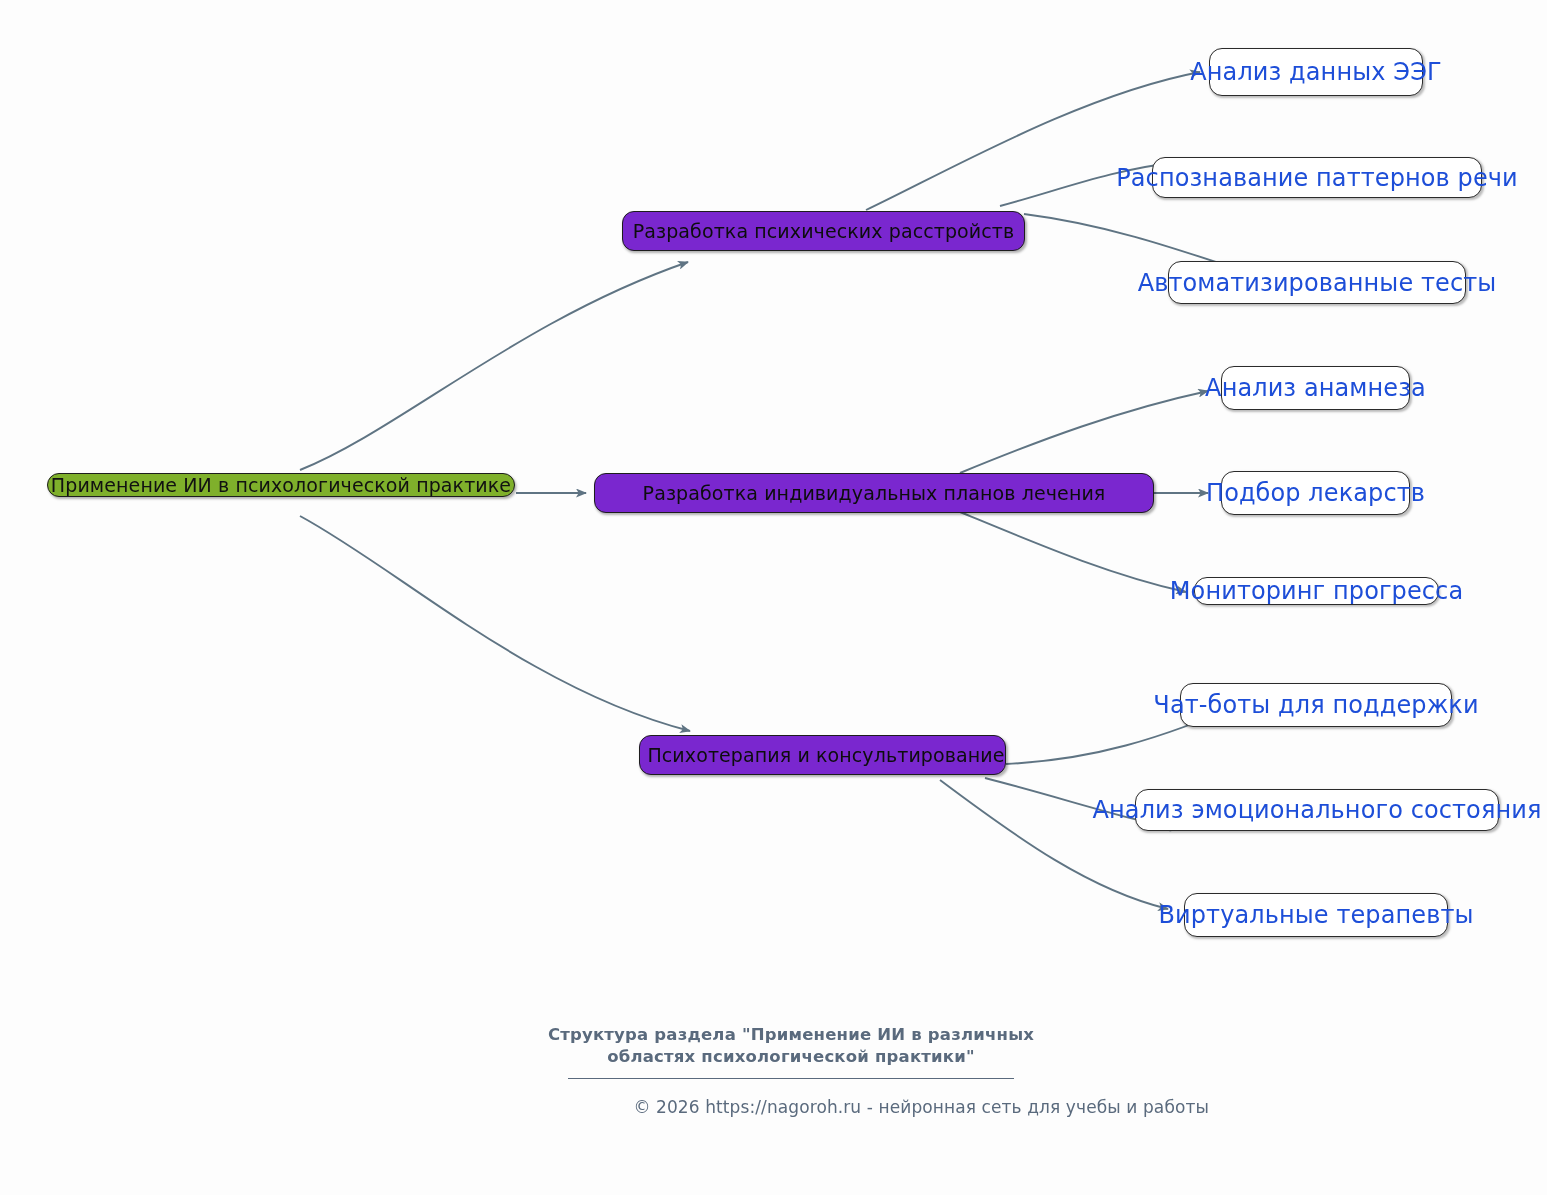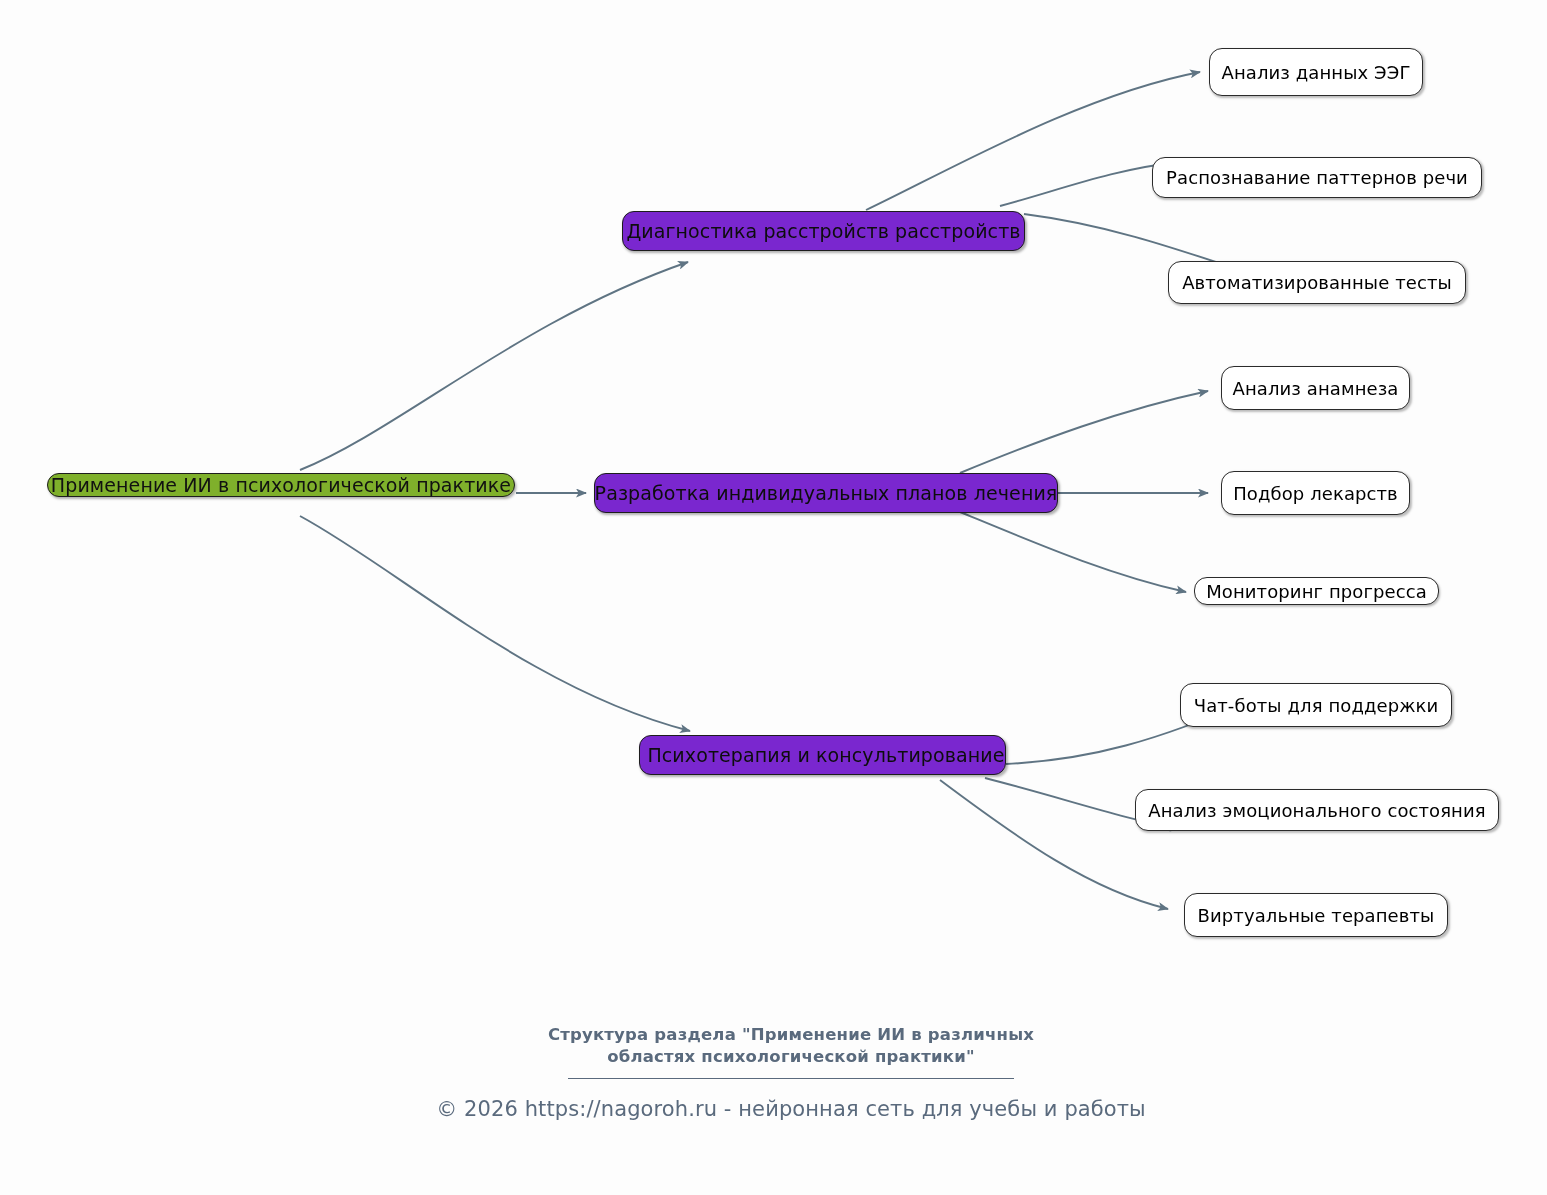--- a/index.html
+++ b/index.html
@@ -49,44 +49,44 @@
   .node-branch {
     background: #7a27cf;
     border: 1.6px solid #1d1d1d;
     color: #0d0d0d;
     font-size: 19px;
     box-shadow: 1.5px 2px 2.5px rgba(0,0,0,0.30);
   }
   .node-leaf {
     background: #ffffff;
     border: 1.5px solid #2b2b2b;
-    color: #000000;
-    font-size: 18px;
+    color: #1d4ed8;
+    font-size: 24px;
     border-radius: 13px;
     box-shadow: 1.2px 1.8px 2.2px rgba(0,0,0,0.26);
   }
   .caption {
     position: absolute;
     text-align: center;
     color: #5a6a7d;
     font-weight: bold;
     font-size: 16.5px;
     line-height: 22px;
     letter-spacing: 0.2px;
   }
   .caption-rule {
     position: absolute;
     height: 0;
     border-top: 1.4px solid #5a6a7d;
   }
   .footer {
     position: absolute;
-    text-align: center;
+    text-align: right;
     color: #5a6a7d;
-    font-size: 21px;
+    font-size: 17px;
     letter-spacing: 0.1px;
   }
 </style>
 </head>
 <body>
 
 <div id="canvas">
 
   <svg class="edge-layer" viewBox="0 0 1547 1195" xmlns="http://www.w3.org/2000/svg">
     <defs>
@@ -114,36 +114,36 @@
       <path d="M 985,778 C 1070,800 1120,818 1180,829"></path>
       <path d="M 940,780 C 1020,840 1090,890 1168,909"></path>
     </g>
   </svg>
 
   <div class="node node-root" style="left:47px; top:473px; width:468px; height:24px;">
     <span>Применение ИИ в психологической практике</span>
   </div>
 
   <div class="node node-branch" style="left:622px; top:211px; width:403px; height:40px;">
-    <span>Диагностика расстройств расстройств</span>
+    <span>Разработка психических расстройств</span>
   </div>
 
   <div class="node node-leaf" style="left:1209px; top:48px; width:214px; height:48px;">
     <span>Анализ данных ЭЭГ</span>
   </div>
 
   <div class="node node-leaf" style="left:1152px; top:157px; width:330px; height:41px;">
     <span>Распознавание паттернов речи</span>
   </div>
 
   <div class="node node-leaf" style="left:1168px; top:261px; width:298px; height:43px;">
     <span>Автоматизированные тесты</span>
   </div>
 
-  <div class="node node-branch" style="left:594px; top:473px; width:464px; height:40px;">
+  <div class="node node-branch" style="left:594px; top:473px; width:560px; height:40px;">
     <span>Разработка индивидуальных планов лечения</span>
   </div>
 
   <div class="node node-leaf" style="left:1221px; top:366px; width:189px; height:44px;align-items:center;">
     <span>Анализ анамнеза</span>
   </div>
 
   <div class="node node-leaf" style="left:1221px; top:471px; width:189px; height:44px;">
     <span>Подбор лекарств</span>
   </div>

